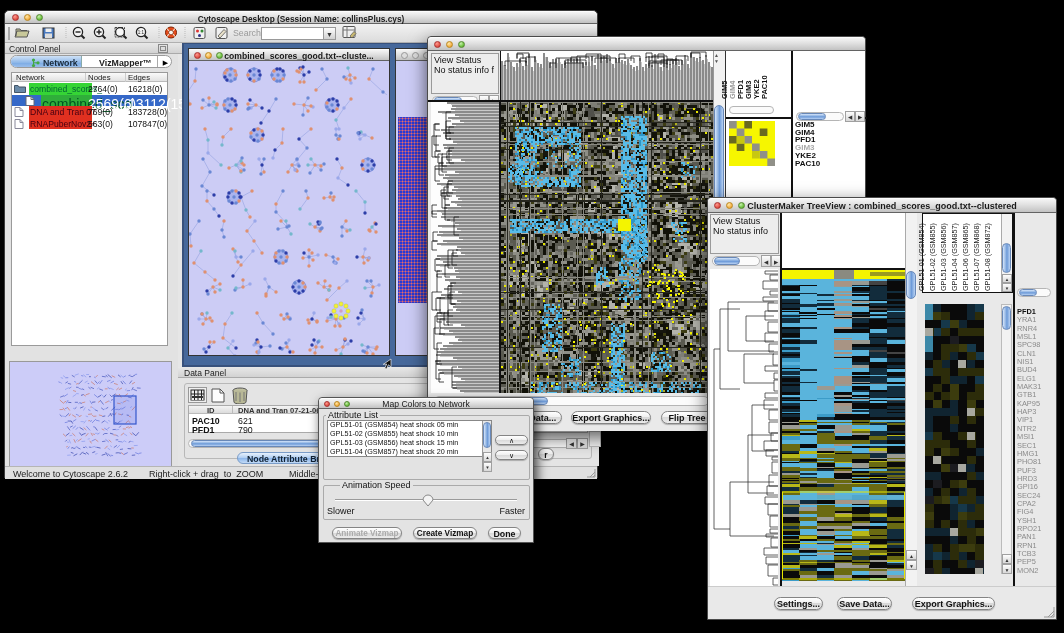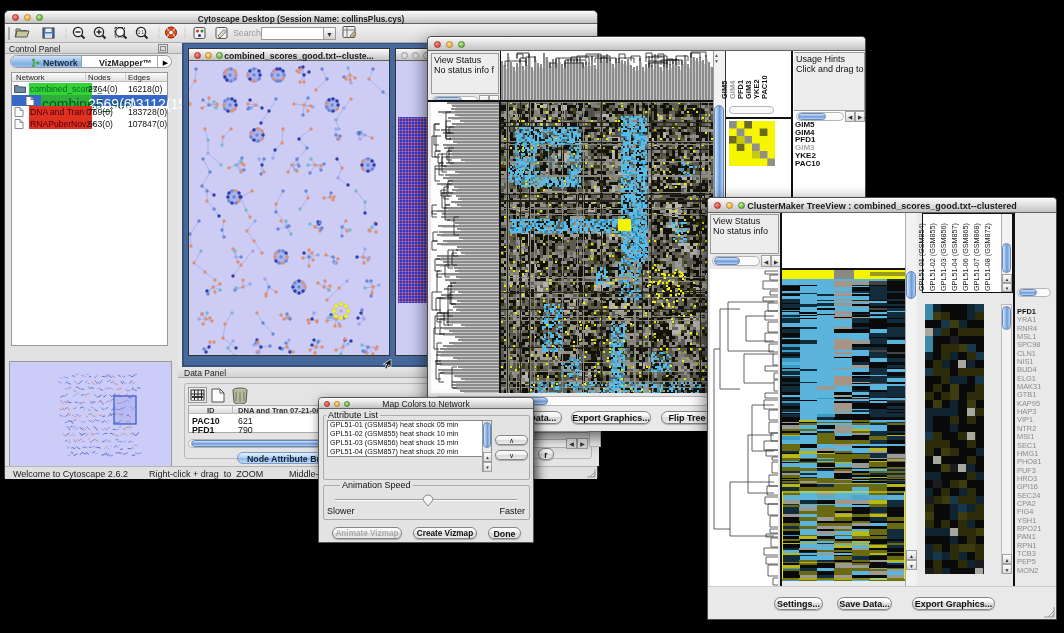--- a/index.html
+++ b/index.html
@@ -1310,24 +1310,20 @@
         <rect x="0.0" y="15.0" width="7.7" height="7.5" fill="#6a6a20"></rect>
         <rect x="15.3" y="0.0" width="7.7" height="7.5" fill="#6a6a20"></rect>
         <rect x="7.7" y="22.5" width="7.7" height="7.5" fill="#6a6a20"></rect>
         <rect x="30.7" y="7.5" width="7.7" height="7.5" fill="#6a6a20"></rect>
         <rect x="7.7" y="15.0" width="7.7" height="7.5" fill="#c8c810"></rect>
         <rect x="23.0" y="30.0" width="7.7" height="7.5" fill="#c8c810"></rect>
       </svg></div>
 
  <div class="blkline" style="left:363px;top:14px;width:2px;height:356px"></div>
  <div class="abs" style="left:365px;top:14px;width:72px;height:342px;background:#fff"></div>
- <div class="panel" style="left:366px;top:15px;width:71px;height:59px;border-left:none">
-  <div style="font-size:9px;color:#111;padding:1px 0 0 2px">Usage Hints</div>
-  <div style="font-size:9px;color:#111;padding:0 0 0 2px">Click and drag to</div>
- </div>
  <div class="sbtrack" style="left:368px;top:75px;width:48px;height:9px"></div>
  <div class="sbthumb" style="left:370px;top:76px;width:28px;height:7px"></div>
  <div class="arrbtn" style="left:417px;top:74px;width:10px;height:11px;font-size:5.5px;line-height:11px">◀</div>
  <div class="arrbtn" style="left:427px;top:74px;width:10px;height:11px;font-size:5.5px;line-height:11px">▶</div>
  <div class="abs" style="left:367px;top:84px;font-size:8px;line-height:7.7px;color:#111;font-weight:bold">GIM5<br>GIM4<br>PFD1<br><span style="color:#aaa">GIM3</span><br>YKE2<br>PAC10</div>
 
  <div class="abs" style="left:0;top:356px;width:437px;height:38px;background:#e9e9e9"></div>
  <div class="sbtrack" style="left:6px;top:359px;width:275px;height:10px;border-radius:6px"></div>
  <div class="sbthumb" style="left:78px;top:360px;width:42px;height:8px"></div>
  <div class="aquab" style="left:6px;top:374px;width:58px;height:13px;font-size:9px;line-height:13px">Settings...</div>

